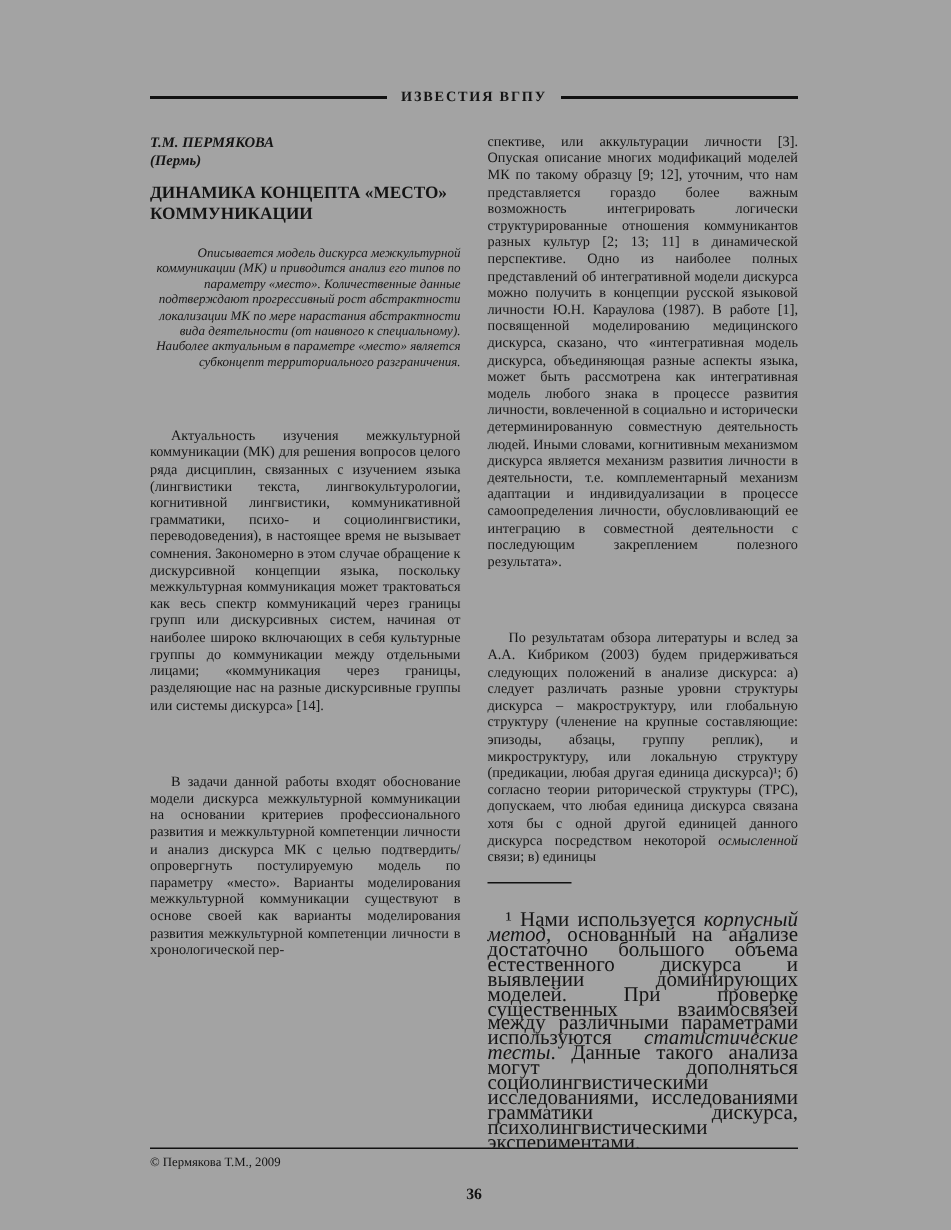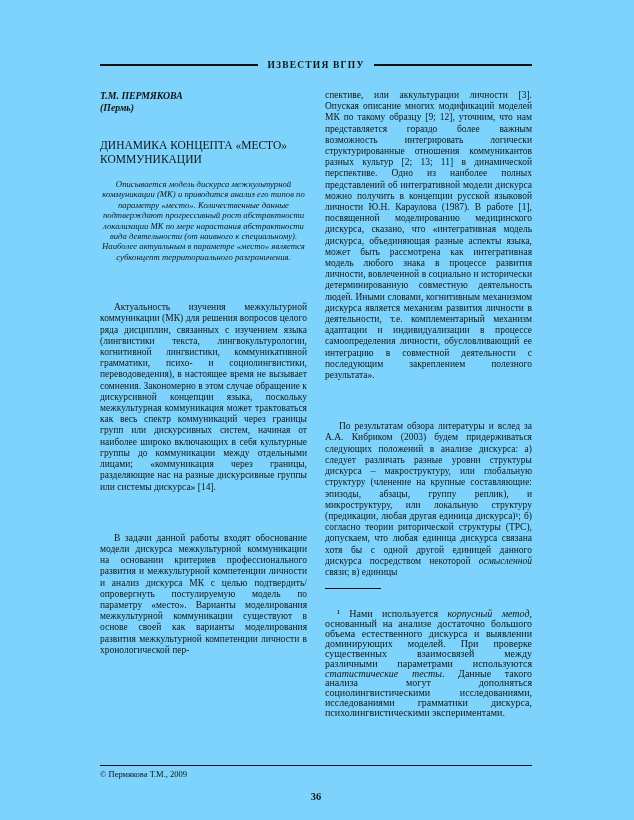--- a/index.html
+++ b/index.html
@@ -1,20 +1,20 @@
 <!DOCTYPE html>
 <html lang="ru"><head>
 <meta charset="utf-8">
 <style>
   * { margin: 0; padding: 0; box-sizing: border-box; }
   html, body { background: #ffffff; }
   .page {
     width: 634px;
     height: 820px;
-    background: #7dd3fc;
+    background: #a3a3a3;
     color: #141414;
     font-family: "Liberation Serif", "DejaVu Serif", serif;
     padding: 60px 102px 18px 100px;
     display: flex;
     flex-direction: column;
     overflow: hidden;
   }
   
   .running-head {
     display: flex;
@@ -41,33 +41,33 @@
     flex: 1;
     overflow: hidden;
   }
   .col { flex: 1; min-width: 0; }
   
   .author-block {
     font-weight: bold;
     font-style: italic;
     font-size: 9.8px;
     line-height: 12px;
-    margin-bottom: 25px;
+    margin-bottom: 9px;
   }
   .article-title {
-    font-weight: normal;
+    font-weight: bold;
     font-size: 11.5px;
     line-height: 13.5px;
     margin-bottom: 13px;
   }
   .abstract {
     font-style: italic;
     font-size: 8.7px;
     line-height: 10.4px;
-    text-align: center;
+    text-align: right;
     margin-bottom: 10px;
   }
   .keywords {
     font-style: italic;
     font-size: 8.7px;
     line-height: 10.4px;
     margin-bottom: 24px;
   }
   .body-par {
     font-size: 9.5px;
@@ -77,21 +77,21 @@
   }
   .indent { text-indent: 14px; margin-top: 40px; }
   
   .footnote-sep {
     width: 56px;
     height: 1px;
     background: #111;
     margin: 10px 0 5px;
   }
   .footnote {
-    font-size: 10px;
+    font-size: 14px;
     line-height: 9.9px;
     text-align: justify;
     text-indent: 12px;
     hyphens: auto;
     margin-top: 20px;
   }
   
   .page-footer { margin-top: auto; }
   .footer-rule {
     height: 1px;

